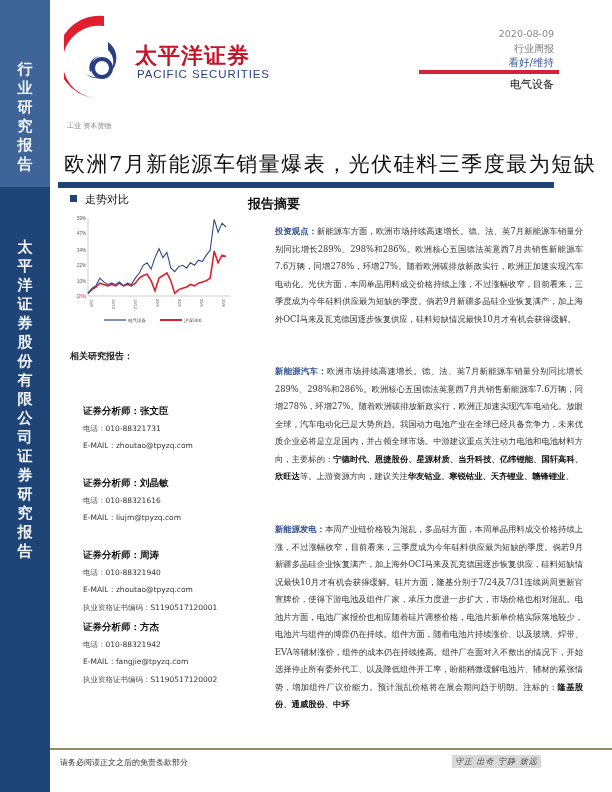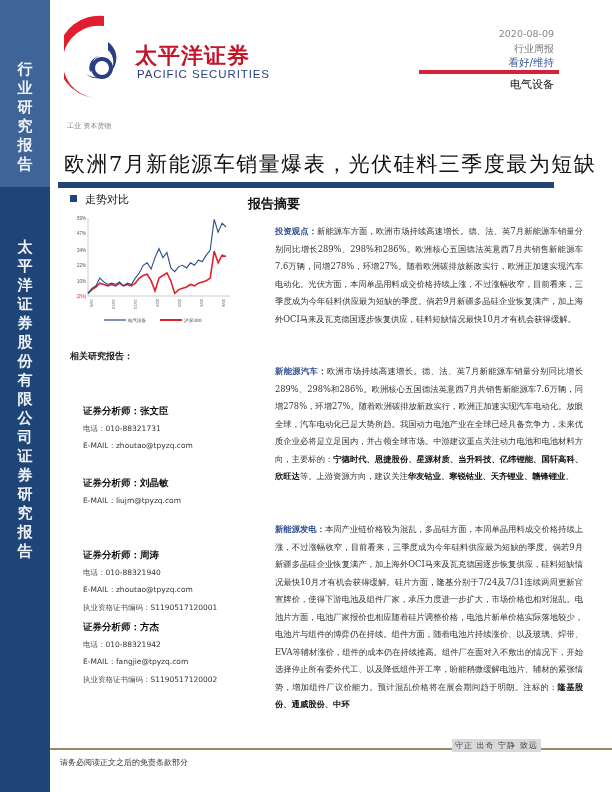--- a/index.html
+++ b/index.html
@@ -30,21 +30,21 @@
   .rel-head { position:absolute; left:70px; top:350px; font-size:9px; font-weight:bold; }
   .analyst { position:absolute; left:83px; font-size:7.5px; color:#333; line-height:17.6px; font-family:"DejaVu Sans", sans-serif; }
   .analyst .name { font-family:"DejaVu Serif", serif; font-weight:bold; font-size:9.5px; color:#111; }
   .analyst .lbl { font-family:"DejaVu Serif", serif; color:#555; }
   .sum-head { position:absolute; left:248px; top:195px; font-size:13px; font-weight:bold; color:#111; }
   .body-text { position:absolute; left:235px; width:308px; font-size:8.3px; line-height:17.5px; color:#333; text-align:justify;margin-left:40px; }
   .body-text .k { color:#2f4f8f; font-weight:bold; }
   .body-text b { color:#111; }
   .foot-rule { position:absolute; left:50px; top:748px; width:562px; height:2px; background:#968b63; }
   .foot-left { position:absolute; left:60px; top:757px; font-size:8px; color:#333; }
-  .foot-right { position:absolute; left:452px; top:739px; font-size:8px; color:#444; background:#d9d9d9; padding:1px 3px; letter-spacing:1px; }
+  .foot-right { position:absolute; left:452px; top:755px; font-size:8px; color:#444; background:#d9d9d9; padding:1px 3px; letter-spacing:1px;font-style:italic; }
 </style>
 </head>
 <body>
 
 <div class="side-top"></div>
 <div class="side-bot"></div>
 <div class="vtext" style="top:60px;" id="vt1">
     <span>行</span>
     <span>业</span>
     <span>研</span>
@@ -120,20 +120,21 @@
 <div class="rel-head">相关研究报告：</div>
 
 <div id="analysts">
     <div class="analyst" style="top: 402px;">
       <div class="name">证券分析师：张文臣</div>
      <div><span class="lbl">电话：</span><span>010-88321731</span></div>
      <div><span>E-MAIL：</span><span>zhoutao@tpyzq.com</span></div>
     </div>
     <div class="analyst" style="top: 474px;">
       <div class="name">证券分析师：刘晶敏</div>
+     <div><span class="lbl">电话：</span><span>010-88321616</span></div>
      <div><span>E-MAIL：</span><span>liujm@tpyzq.com</span></div>
     </div>
     <div class="analyst" style="top: 546px;">
       <div class="name">证券分析师：周涛</div>
      <div><span class="lbl">电话：</span><span>010-88321940</span></div>
      <div><span>E-MAIL：</span><span>zhoutao@tpyzq.com</span></div>
      <div><span class="lbl">执业资格证书编码：</span><span>S1190517120001</span></div>
     </div>
     <div class="analyst" style="top: 618px;">
       <div class="name">证券分析师：方杰</div>

